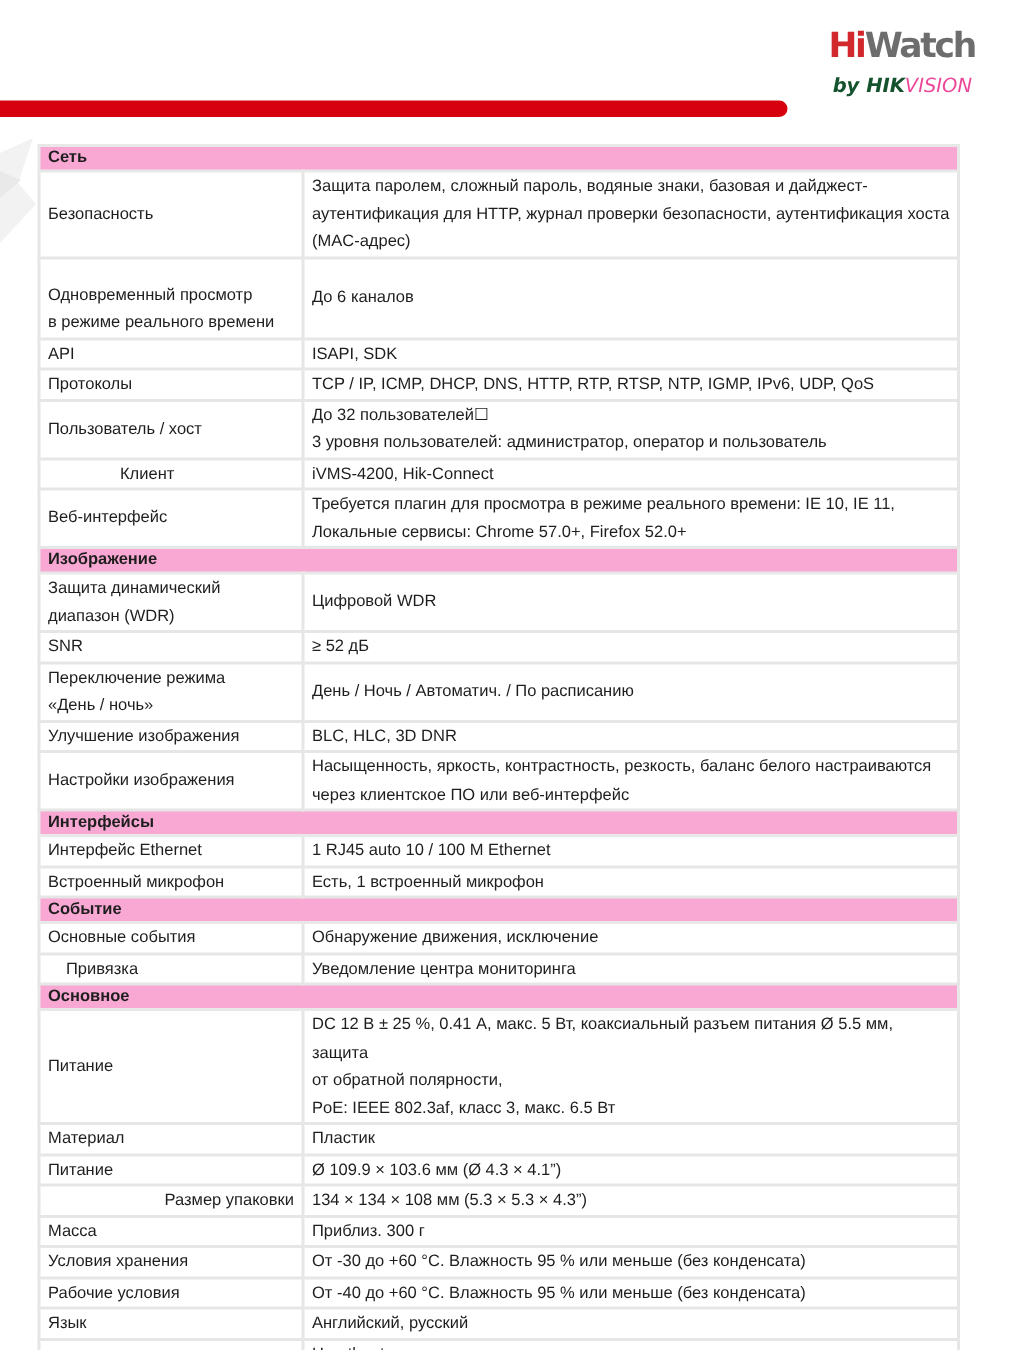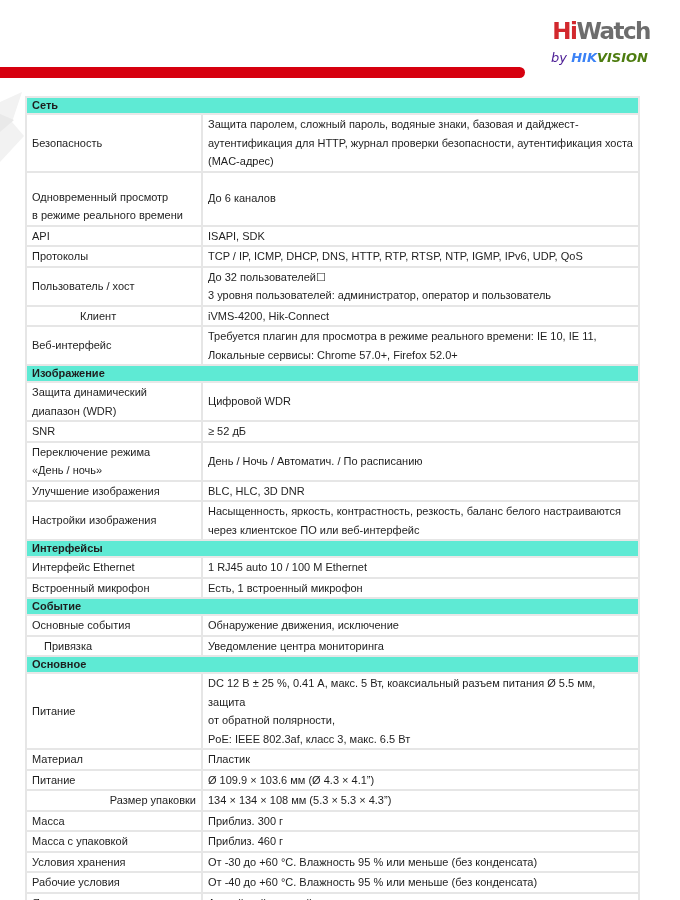--- a/index.html
+++ b/index.html
@@ -11,23 +11,23 @@
   .logo-main {
     position:absolute; right:14px; top:0; font-family:"DejaVu Sans", sans-serif;
     font-size:23px; font-weight:bold; letter-spacing:-1.5px; line-height:38px;
   }
   .logo-hi { color:#d2282d; }
   .logo-watch { color:#6d6d6d; }
   .logo-sub {
     position:absolute; right:16px; top:38px; font-family:"DejaVu Sans", sans-serif;
     font-size:13px; font-style:italic; line-height:16px; white-space:nowrap;
   }
-  .logo-by { color:#4c1d95; font-weight:normal; }
-  .logo-hik { color:#3b82f6; font-weight:bold; }
-  .logo-vision { color:#4d7c0f; font-weight:bold; }
+  .logo-by { color:#14532d; font-weight:bold; }
+  .logo-hik { color:#14532d; font-weight:bold; }
+  .logo-vision { color:#ec4899; font-weight:normal; }
 
   .red-bar {
     position:absolute; left:0; top:67px; width:525px; height:11px;
     background:#d6000f; border-radius:0 6px 6px 0;
   }
   .deco {
     position:absolute; left:0; top:92px; width:24px; height:80px;
   }
 
   table.spec {
@@ -35,21 +35,21 @@
     border-collapse:collapse; table-layout:fixed;
     font-family:"Liberation Sans", sans-serif; font-size:11px; color:#1e1e1e;
   }
   table.spec col.c1 { width:176px; }
   table.spec col.c2 { width:437px; }
   table.spec td {
     border:2px solid #e6e6e6; padding:0 5px; vertical-align:middle;
     line-height:18.5px;
   }
   tr.section td {
-    background:#5eead4; font-weight:bold; height:15px; line-height:15px; border-color:#e8e8e8;
+    background:#f9a8d4; font-weight:bold; height:15px; line-height:15px; border-color:#e8e8e8;
   }
   td.val .line { display:block; }
 </style>
 </head>
 <body>
 
 <div class="logo">
   <div class="logo-main"><span class="logo-hi">Hi</span><span class="logo-watch">Watch</span></div>
   <div class="logo-sub"><span class="logo-by">by </span><span class="logo-hik">HIK</span><span class="logo-vision">VISION</span></div>
 </div>
@@ -255,28 +255,20 @@
       <tr>
         <td class="lab">
           <span class="line" style="display: block;">Масса</span>
         </td>
         <td class="val">
           <span class="line">Приблиз. 300 г</span>
         </td>
       </tr>
       <tr>
         <td class="lab">
-          <span class="line" style="display: block;">Масса с упаковкой</span>
-        </td>
-        <td class="val">
-          <span class="line">Приблиз. 460 г</span>
-        </td>
-      </tr>
-      <tr>
-        <td class="lab">
           <span class="line" style="display: block;">Условия хранения</span>
         </td>
         <td class="val">
           <span class="line">От -30 до +60 °С. Влажность 95 % или меньше (без конденсата)</span>
         </td>
       </tr>
       <tr>
         <td class="lab">
           <span class="line" style="display: block;">Рабочие условия</span>
         </td>

